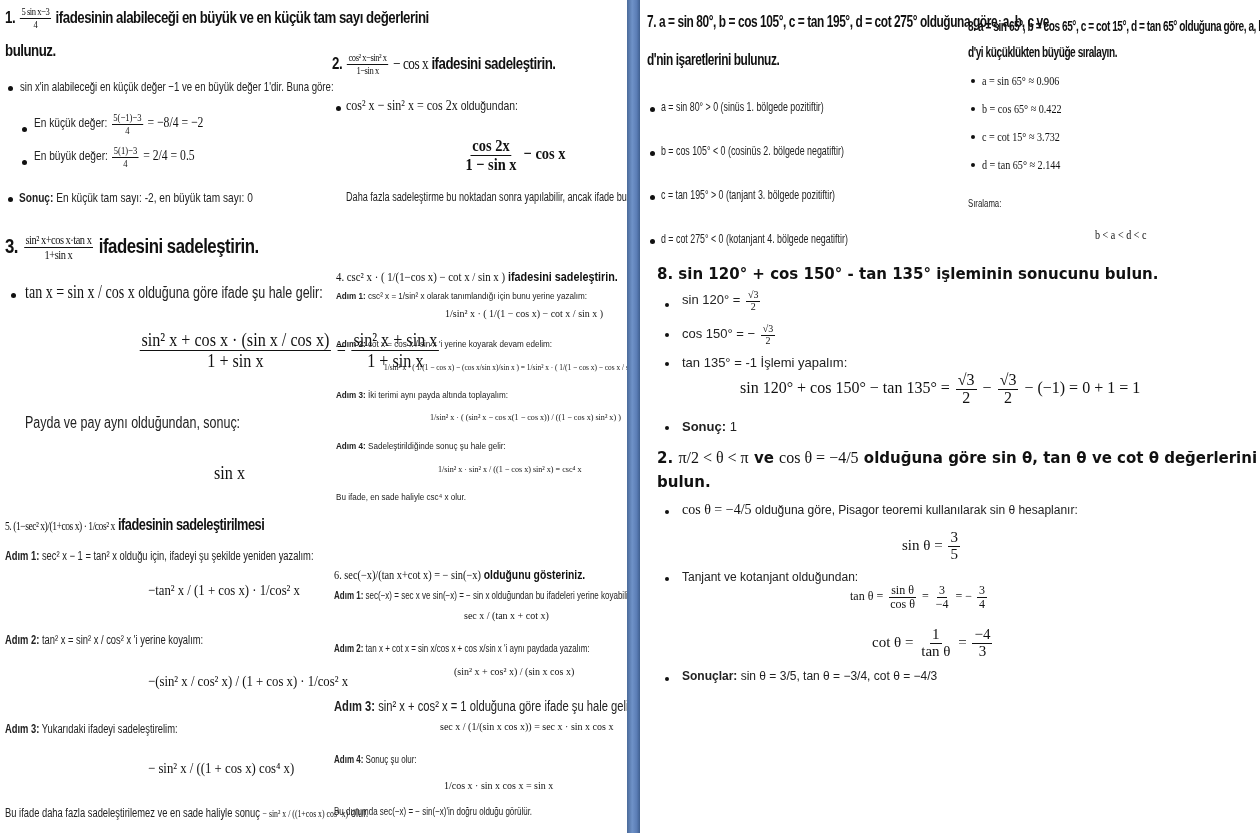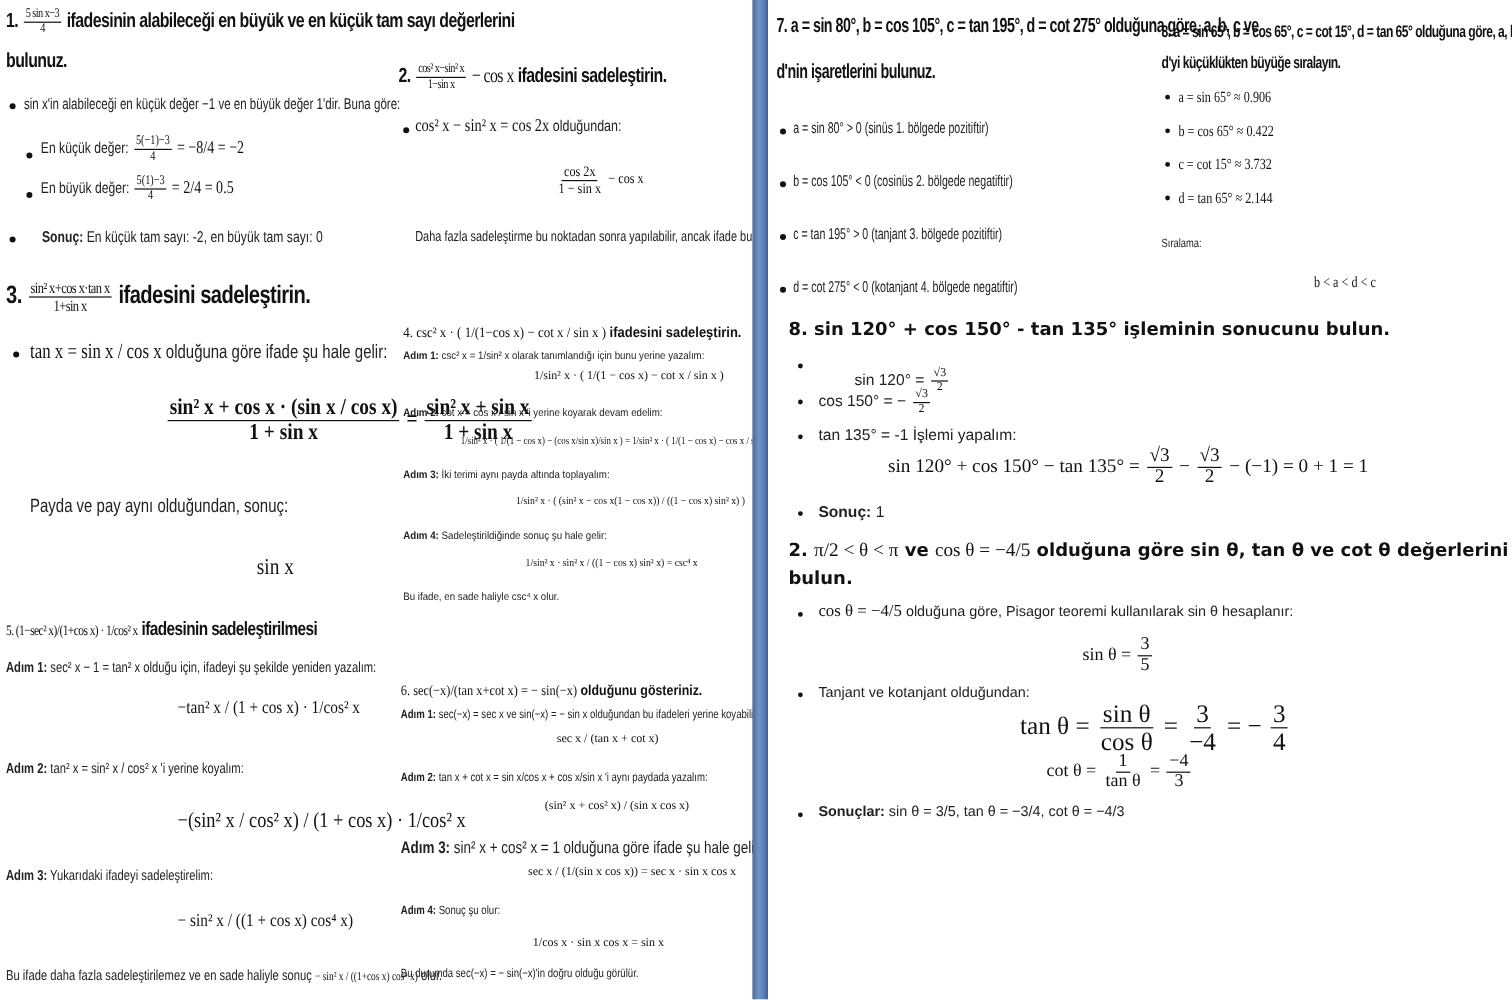--- a/index.html
+++ b/index.html
@@ -56,21 +56,21 @@
       <span class="cond" style="transform:scaleX(0.78);">
         <span>En büyük değer:</span>
         <span class="frac math" style="font-size:11px;">
             <span class="num">5(1)−3</span>
             <span class="den">4</span>
           </span>
         <span class="math" style="font-size:15px;">= 2/4 = 0.5</span>
       </span>
     </div>
     <span class="bullet" style="left:8px;top:197px;"></span>
-    <div class="abs txt" style="left:19px;top:190px;font-size:13px;margin-left:16px;">
+    <div class="abs txt" style="left:19px;top:190px;font-size:13px;">
       <span class="cond" style="transform:scaleX(0.78);">
         <span class="bold">Sonuç:</span>
         <span>En küçük tam sayı: -2, en büyük tam sayı: 0</span>
       </span>
     </div>
   </div>
 
   <div>
     <div class="abs title" style="left:332px;top:52px;font-size:17px;">
       <span class="cond" style="transform:scaleX(0.78);">
@@ -83,21 +83,21 @@
         <span>ifadesini sadeleştirin.</span>
       </span>
     </div>
     <span class="bullet" style="left:336px;top:106px;"></span>
     <div class="abs txt" style="left:346px;top:97px;font-size:13px;">
       <span class="cond" style="transform:scaleX(0.8);">
         <span class="math" style="font-size:15px;">cos² x − sin² x = cos 2x</span>
         <span>olduğundan:</span>
       </span>
     </div>
-    <div class="abs math" style="left:462px;top:137px;font-size:12px;">
+    <div class="abs math" style="left:462px;top:137px;font-size:17px;font-weight:bold;">
       <span class="cond" style="transform:scaleX(0.85);">
         <span class="frac">
             <span class="num">cos 2x</span>
             <span class="den">1 − sin x</span>
           </span>
         <span>− cos x</span>
       </span>
     </div>
     <div class="abs txt" style="left:346px;top:190px;font-size:12px;">
       <span class="cond" style="transform:scaleX(0.76);">Daha fazla sadeleştirme bu noktadan sonra yapılabilir, ancak ifade bu haliyle bırakılabilir.</span>
@@ -115,21 +115,21 @@
         <span>ifadesini sadeleştirin.</span>
       </span>
     </div>
     <span class="bullet" style="left:11px;top:293px;"></span>
     <div class="abs txt" style="left:25px;top:282px;font-size:16px;">
       <span class="cond" style="transform:scaleX(0.78);">
         <span class="math" style="font-size:18px;">tan x = sin x / cos x</span>
         <span>olduğuna göre ifade şu hale gelir:</span>
       </span>
     </div>
-    <div class="abs math" style="left:138px;top:330px;font-size:19px;font-weight:bold;">
+    <div class="abs math" style="left:138px;top:330px;font-size:19px;">
       <span class="cond" style="transform:scaleX(0.85);">
         <span class="frac">
             <span class="num">sin² x + cos x · (sin x / cos x)</span>
             <span class="den">1 + sin x</span>
           </span>
         =
         <span class="frac">
             <span class="num">sin² x + sin x</span>
             <span class="den">1 + sin x</span>
           </span>
@@ -188,21 +188,21 @@
     </div>
     <div class="abs txt" style="left:5px;top:549px;font-size:12px;">
       <span class="cond" style="transform:scaleX(0.78);"><span class="bold">Adım 1:</span> <span>sec² x − 1 = tan² x olduğu için, ifadeyi şu şekilde yeniden yazalım:</span></span>
     </div>
     <div class="abs math" style="left:148px;top:582px;font-size:15px;">
       <span class="cond" style="transform:scaleX(0.85);">−tan² x / (1 + cos x) · 1/cos² x</span>
     </div>
     <div class="abs txt" style="left:5px;top:633px;font-size:12px;">
       <span class="cond" style="transform:scaleX(0.78);"><span class="bold">Adım 2:</span> <span>tan² x = sin² x / cos² x 'i yerine koyalım:</span></span>
     </div>
-    <div class="abs math" style="left:148px;top:673px;font-size:18px;">
+    <div class="abs math" style="left:148px;top:673px;font-size:15px;">
       <span class="cond" style="transform:scaleX(0.85);">−(sin² x / cos² x) / (1 + cos x) · 1/cos² x</span>
     </div>
     <div class="abs txt" style="left:5px;top:722px;font-size:12px;">
       <span class="cond" style="transform:scaleX(0.78);"><span class="bold">Adım 3:</span> <span>Yukarıdaki ifadeyi sadeleştirelim:</span></span>
     </div>
     <div class="abs math" style="left:148px;top:760px;font-size:15px;">
       <span class="cond" style="transform:scaleX(0.85);">− sin² x / ((1 + cos x) cos⁴ x)</span>
     </div>
     <div class="abs txt" style="left:5px;top:806px;font-size:12px;">
       <span class="cond" style="transform:scaleX(0.78);">
@@ -288,21 +288,21 @@
     <div class="abs math" style="left:342px;top:157px;font-size:13px;"><span class="cond" style="transform:scaleX(0.78);">d = tan 65° ≈ 2.144</span></div>
     <div class="abs txt" style="left:328px;top:198px;font-size:10px;"><span class="cond" style="transform:scaleX(0.78);">Sıralama:</span></div>
     <div class="abs math" style="left:455px;top:227px;font-size:13px;"><span class="cond" style="transform:scaleX(0.78);">b &lt; a &lt; d &lt; c</span></div>
   </div>
 
   <div>
     <div class="abs" style="left:17px;top:265px;font-family:'DejaVu Sans',sans-serif;font-weight:bold;font-size:15px;color:#111;white-space:nowrap;">
       <span>8. sin 120° + cos 150° - tan 135° işleminin sonucunu bulun.</span>
     </div>
     <span class="bullet" style="left:25px;top:303px;width:4px;height:4px;"></span>
-    <div class="abs txt" style="left:42px;top:306px;font-size:13px;margin-left:30px;">
+    <div class="abs txt" style="left:42px;top:290px;font-size:13px;">
       <span>sin 120° =</span>
       <span class="frac math" style="font-size:10px;">
           <span class="num">√3</span>
           <span class="den">2</span>
         </span>
     </div>
     <span class="bullet" style="left:25px;top:333px;width:4px;height:4px;"></span>
     <div class="abs txt" style="left:42px;top:324px;font-size:13px;">
       <span>cos 150° = −</span>
       <span class="frac math" style="font-size:10px;">
@@ -354,21 +354,21 @@
       <span>sin θ =</span>
       <span class="frac">
           <span class="num">3</span>
           <span class="den">5</span>
         </span>
     </div>
     <span class="bullet" style="left:25px;top:577px;width:4px;height:4px;"></span>
     <div class="abs txt" style="left:42px;top:570px;font-size:12px;">
       <span>Tanjant ve kotanjant olduğundan:</span>
     </div>
-    <div class="abs math" style="left:210px;top:584px;font-size:21px;text-align:right;">
+    <div class="abs math" style="left:210px;top:584px;font-size:12px;text-align:right;">
       <span>tan θ =</span>
       <span class="frac">
           <span class="num">sin θ</span>
           <span class="den">cos θ</span>
         </span>
       =
       <span class="frac">
           <span class="num">3</span>
           <span class="den">−4</span>
         </span>

